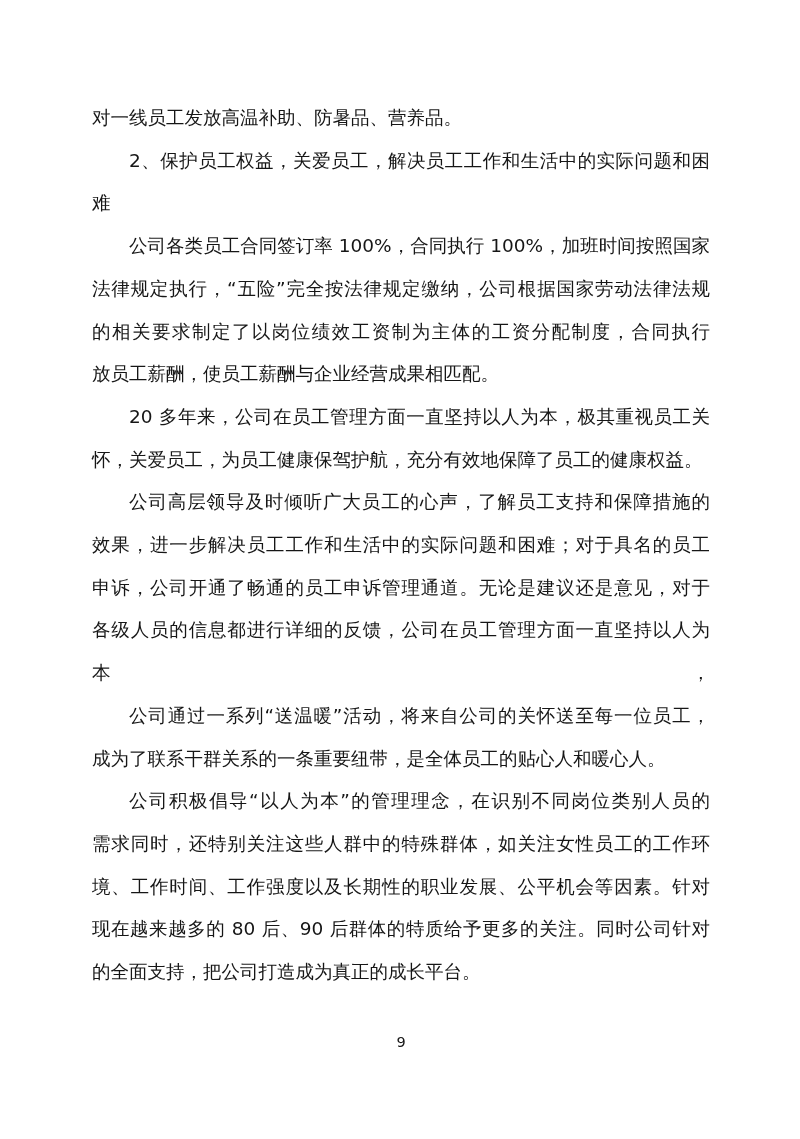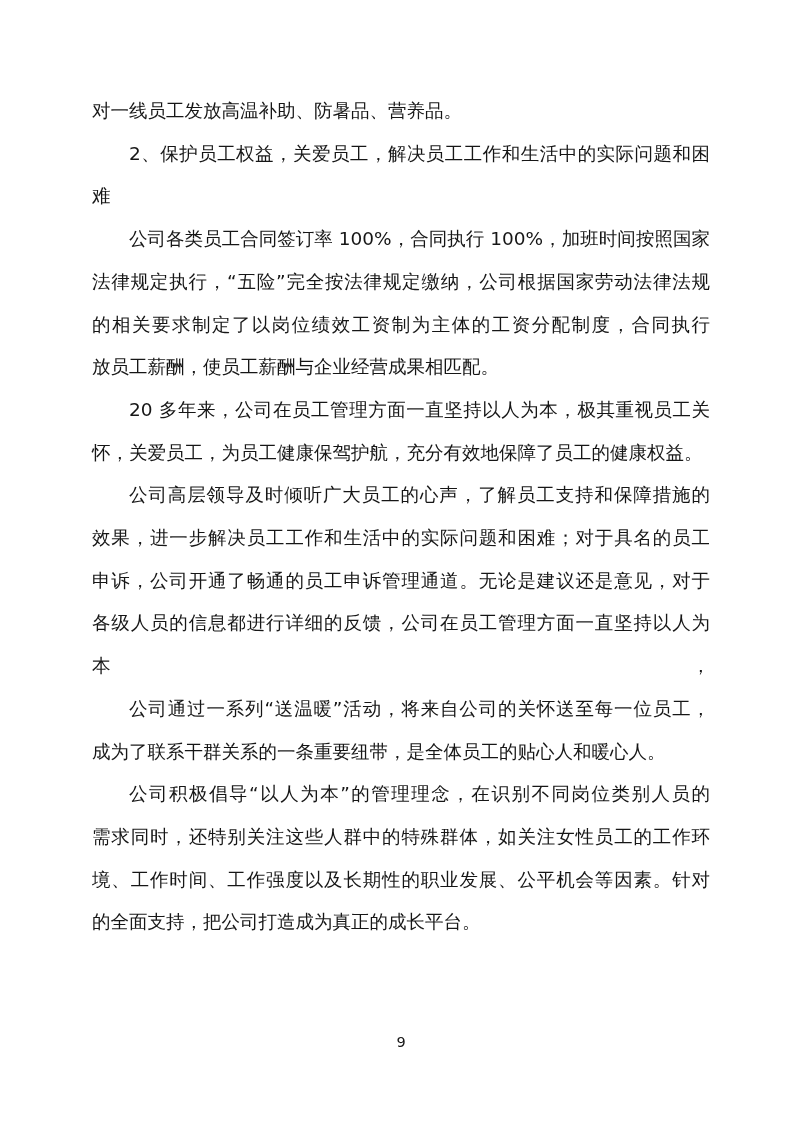--- a/index.html
+++ b/index.html
@@ -10,21 +10,21 @@
   .page {
     position: relative;
     width: 800px;
     height: 1139px;
     background: #ffffff;
     overflow: hidden;
     font-family: "DejaVu Sans", "Liberation Sans", sans-serif;
   }
   .text-block {
     position: absolute;
-    top: 90px;
+    top: 97px;
     left: 92px;
     width: 618px;
   }
   .line {
     font-size: 18.5px;
     line-height: 42.7px;
     color: #161616;
     text-align: justify;
     text-align-last: justify;
     white-space: normal;
@@ -63,16 +63,17 @@
       <div class="line last">怀，关爱员工，为员工健康保驾护航，充分有效地保障了员工的健康权益。</div>
       <div class="line first-indent">公司高层领导及时倾听广大员工的心声，了解员工支持和保障措施的</div>
       <div class="line">效果，进一步解决员工工作和生活中的实际问题和困难；对于具名的员工</div>
       <div class="line">申诉，公司开通了畅通的员工申诉管理通道。无论是建议还是意见，对于</div>
       <div class="line">各级人员的信息都进行详细的反馈，公司在员工管理方面一直坚持以人为本，</div>
       <div class="line first-indent">公司通过一系列“送温暖”活动，将来自公司的关怀送至每一位员工，</div>
       <div class="line last">成为了联系干群关系的一条重要纽带，是全体员工的贴心人和暖心人。</div>
       <div class="line first-indent">公司积极倡导“以人为本”的管理理念，在识别不同岗位类别人员的</div>
       <div class="line">需求同时，还特别关注这些人群中的特殊群体，如关注女性员工的工作环</div>
       <div class="line">境、工作时间、工作强度以及长期性的职业发展、公平机会等因素。针对</div>
+      <div class="line">现在越来越多的 80 后、90 后群体的特质给予更多的关注。同时公司针对</div>
       <div class="line last">的全面支持，把公司打造成为真正的成长平台。</div>
     </div>
   <div class="page-number">9</div>
 </div>
 
 </body></html>

